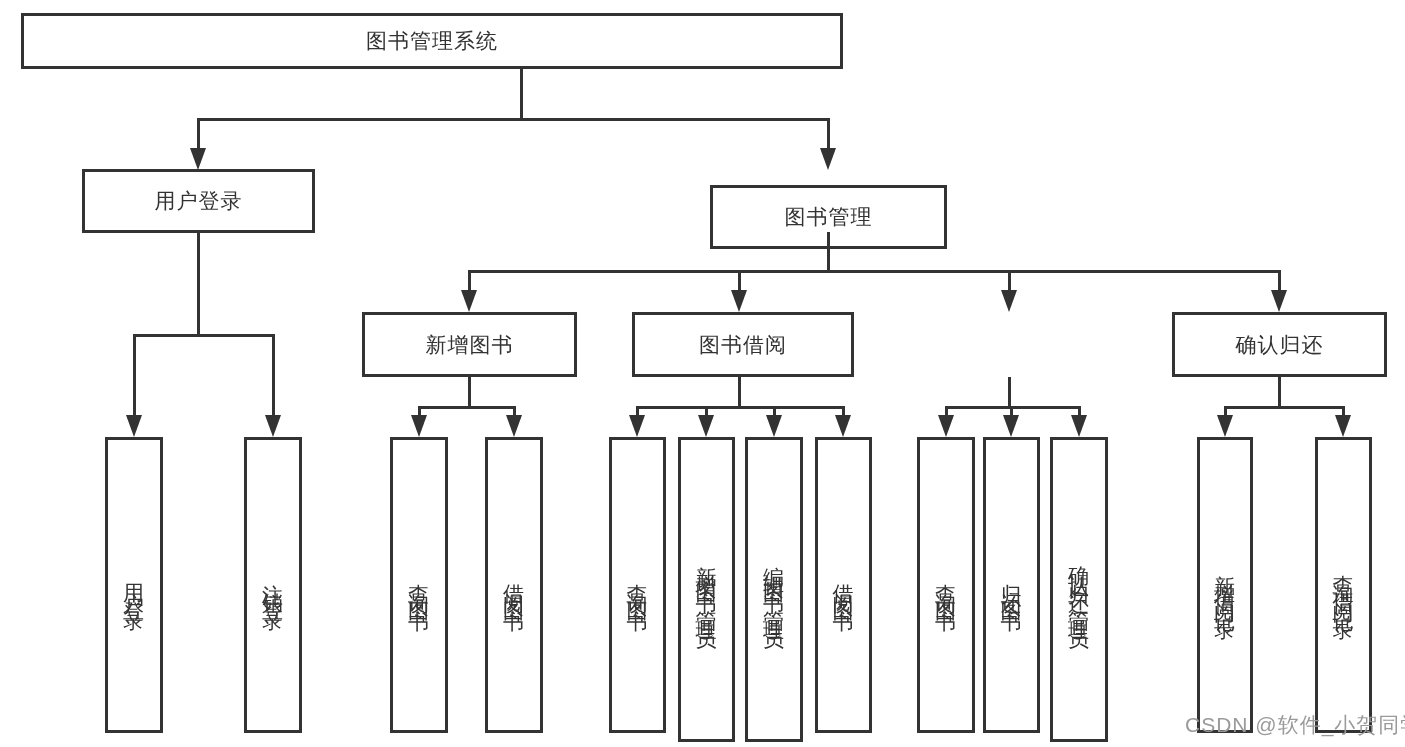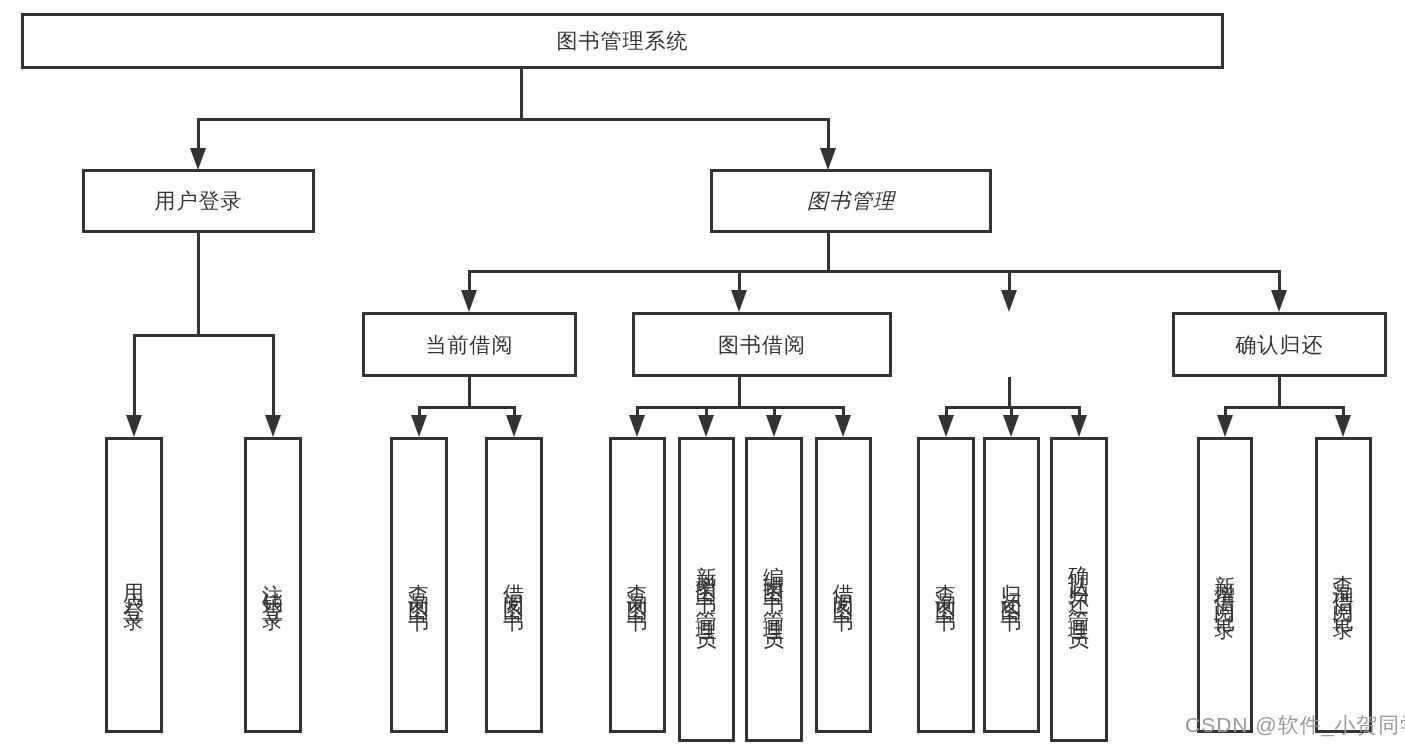--- a/index.html
+++ b/index.html
@@ -27,35 +27,35 @@
   .watermark {
     position:absolute; left:1185px; top:711px;
     font-size:21px; color:#9a9a9a; letter-spacing:1px; white-space:nowrap;
   }
 </style>
 </head>
 <body>
 
 <div class="stage">
 
-  <div class="node" style="left:21px; top:13px; width:1203px; height:56px;">
+  <div class="node" style="left:21px; top:13px; width:822px; height:56px;">
     <span>图书管理系统</span>
   </div>
 
   <div class="node" style="left:82px; top:169px; width:233px; height:64px;">
     <span>用户登录</span>
   </div>
-  <div class="node" style="left:710px; top:169px; width:282px; height:64px;font-style:italic;">
+  <div class="node" style="left:710px; top:185px; width:237px; height:64px;">
     <span>图书管理</span>
   </div>
 
   <div class="node" style="left:362px; top:312px; width:215px; height:65px;">
-    <span>当前借阅</span>
+    <span>新增图书</span>
   </div>
-  <div class="node" style="left:632px; top:312px; width:260px; height:65px;">
+  <div class="node" style="left:632px; top:312px; width:222px; height:65px;">
     <span>图书借阅</span>
   </div>
   <div class="node" style="left:1172px; top:312px; width:215px; height:65px;">
     <span>确认归还</span>
   </div>
 
   <div class="node leaf" style="left:105px; top:437px; width:58px; height:296px;">
     <span>用户登录</span>
   </div>
   <div class="node leaf" style="left:244px; top:437px; width:58px; height:296px;">

